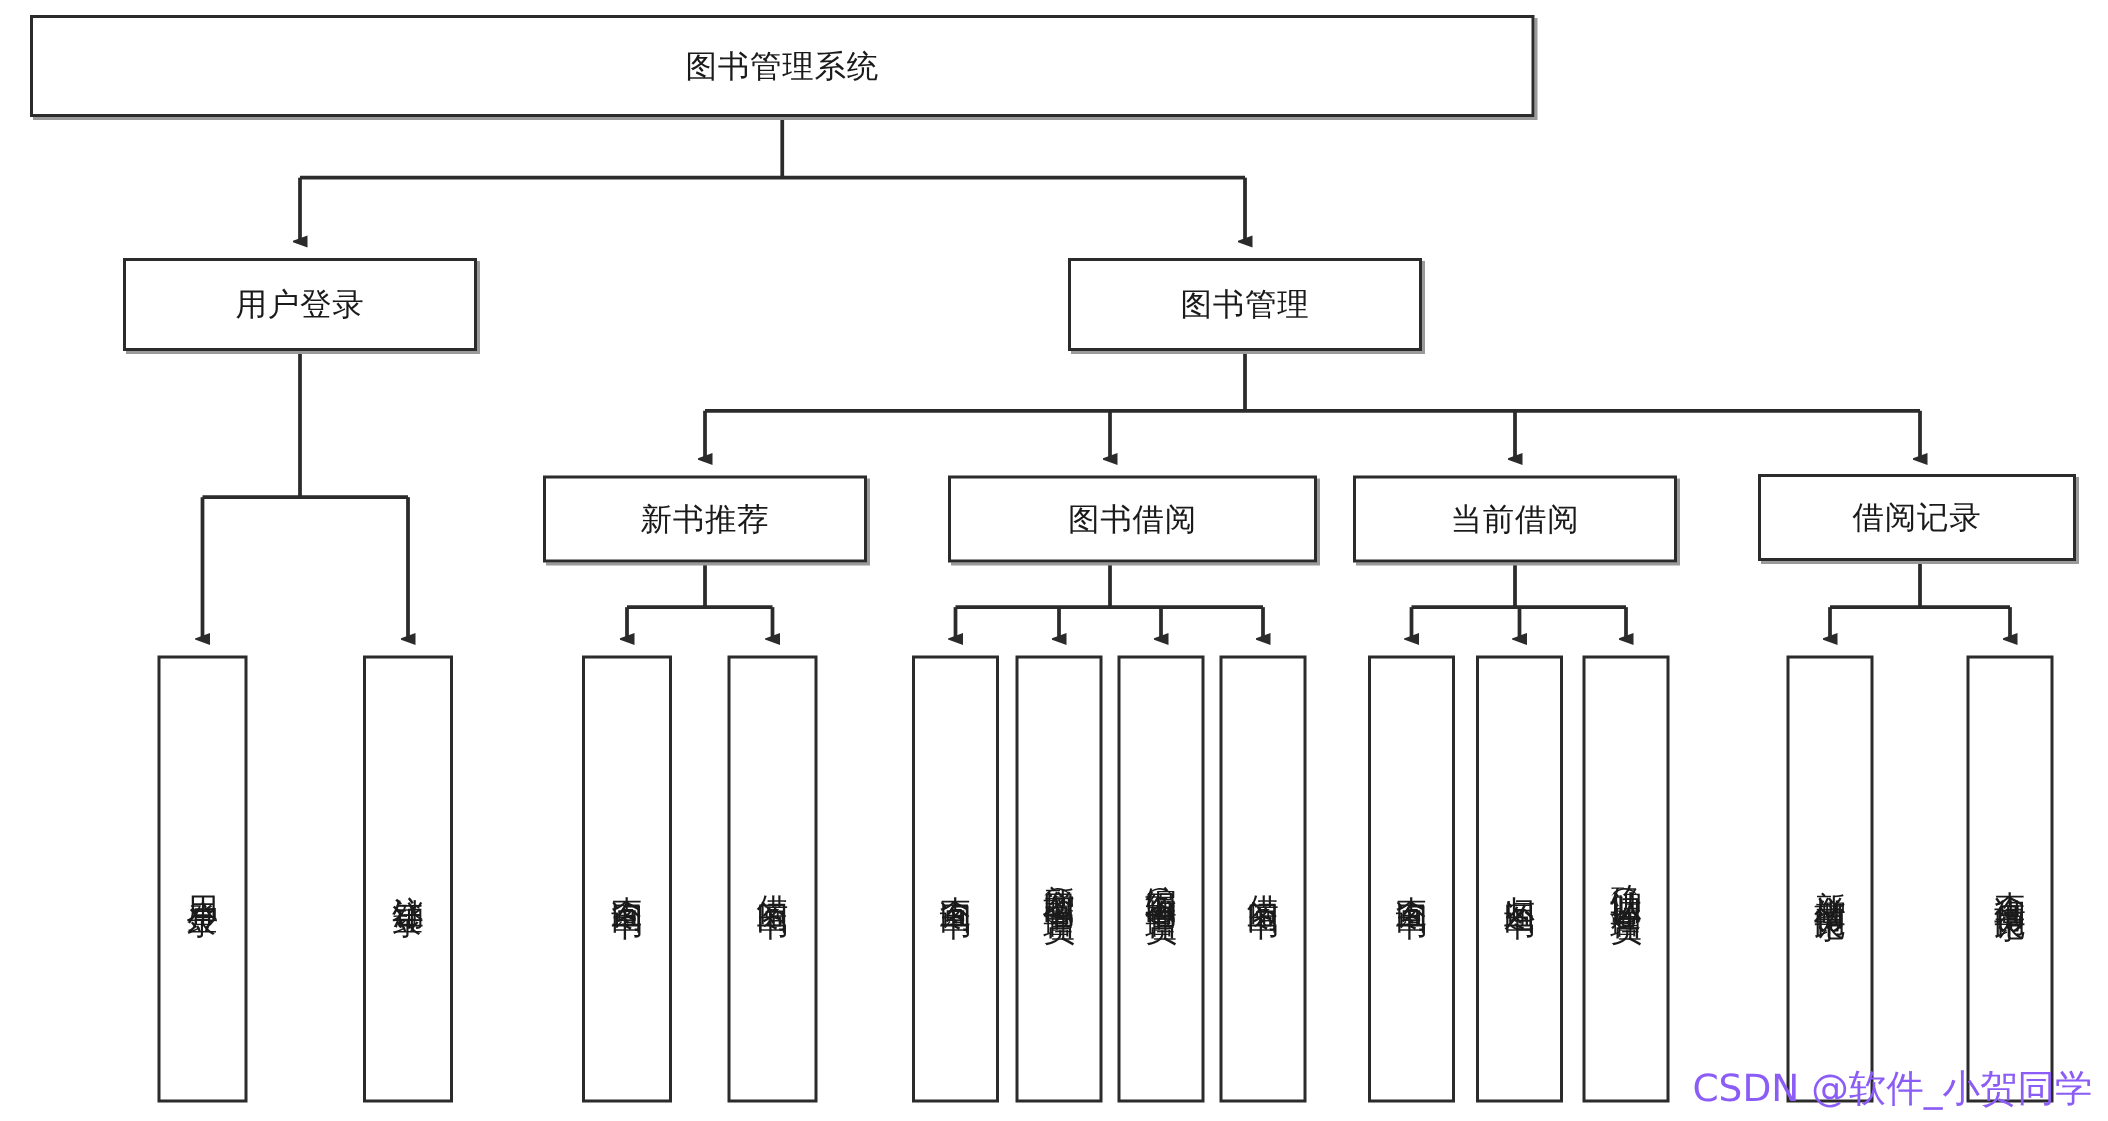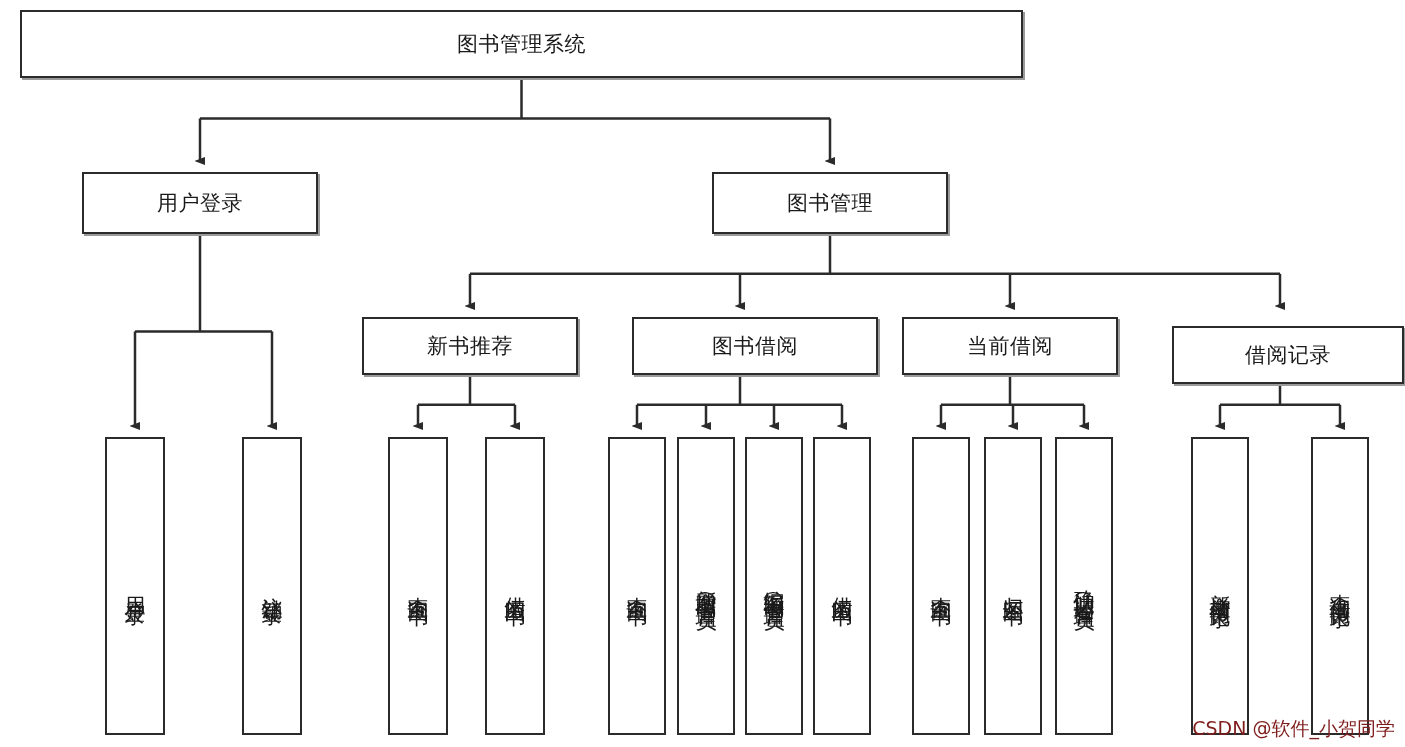--- a/index.html
+++ b/index.html
@@ -47,22 +47,22 @@
     white-space: normal;
     text-align: center;
     letter-spacing: 3px;
     font-size: 21px;
     max-height: 100%;
   }
   .watermark {
     position: absolute;
     right: 10px;
     bottom: 5px;
-    font-size: 19px;
-    color: #7f1d1d;
+    font-size: 25px;
+    color: #8b5cf6;
     z-index: 5;
     white-space: nowrap;
     font-family: "DejaVu Sans", "Liberation Sans", sans-serif;
   }
   svg.connectors {
     position: absolute;
     left: 0;
     top: 0;
     width: 1405px;
     height: 747px;
@@ -121,21 +121,21 @@
       </div>
       <div class="node-box shadowed" style="left: 362px; top: 317px; width: 216px; height: 58px;">
         <span class="node-label">新书推荐</span>
       </div>
       <div class="node-box shadowed" style="left: 632px; top: 317px; width: 246px; height: 58px;">
         <span class="node-label">图书借阅</span>
       </div>
       <div class="node-box shadowed" style="left: 902px; top: 317px; width: 216px; height: 58px; justify-content: center;">
         <span class="node-label">当前借阅</span>
       </div>
-      <div class="node-box shadowed" style="left: 1172px; top: 326px; width: 232px; height: 58px;">
+      <div class="node-box shadowed" style="left: 1172px; top: 316px; width: 212px; height: 58px;">
         <span class="node-label">借阅记录</span>
       </div>
       <div class="node-box vertical" style="left: 105px; top: 437px; width: 60px; height: 298px;">
         <span class="node-label">用户登录</span>
       </div>
       <div class="node-box vertical" style="left: 242px; top: 437px; width: 60px; height: 298px;">
         <span class="node-label">注销登录</span>
       </div>
       <div class="node-box vertical" style="left: 388px; top: 437px; width: 60px; height: 298px;">
         <span class="node-label">查询图书</span>

